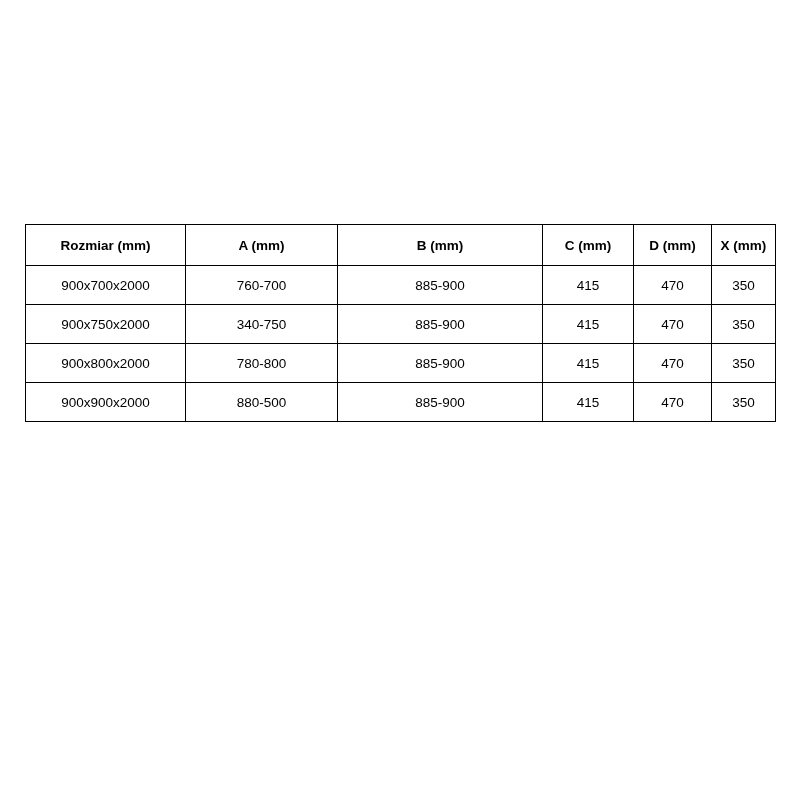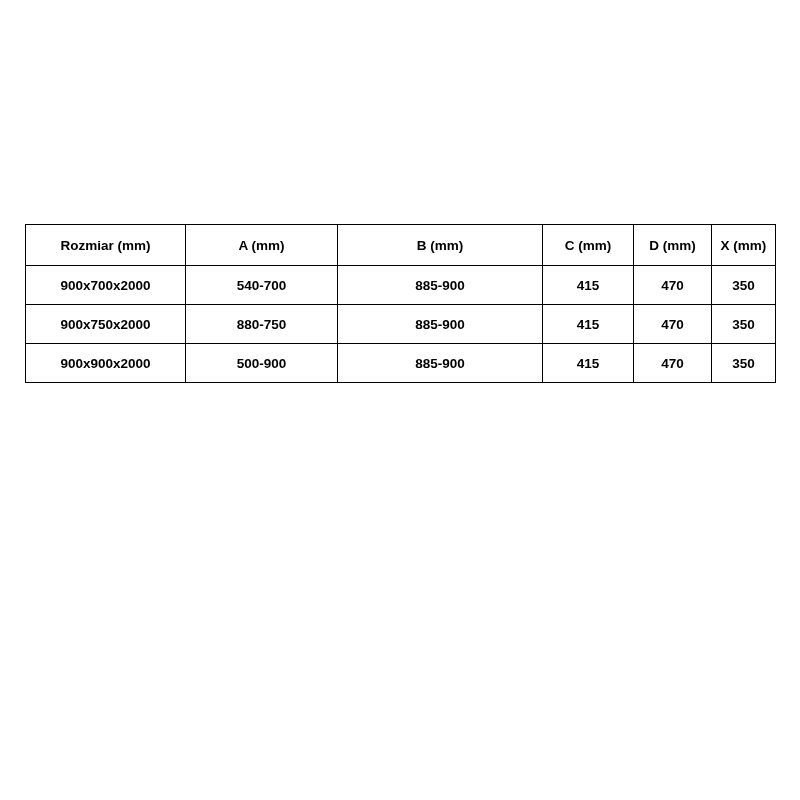--- a/index.html
+++ b/index.html
@@ -27,21 +27,21 @@
   }
   table.spec {
     border-collapse: collapse;
     width: 750px;
     table-layout: fixed;
   }
   table.spec td {
     border: 1px solid #000000;
     text-align: center;
     vertical-align: middle;
-    font-weight: bold;
+    font-weight: normal;
     font-size: 13.5px;
     height: 38px;
     padding: 0 4px;
     white-space: nowrap;
     overflow: hidden;
   }
   table.spec tr.header td {
     font-size: 13.5px;
     font-weight: bold;
     height: 40px;
@@ -72,37 +72,45 @@
         <tr class="header">
           <td>Rozmiar (mm)</td>
           <td>A (mm)</td>
           <td>B (mm)</td>
           <td>C (mm)</td>
           <td>D (mm)</td>
           <td>X (mm)</td>
         </tr>
         <tr>
           <td>900x700x2000</td>
-          <td>540-700</td>
+          <td>760-700</td>
           <td>885-900</td>
           <td>415</td>
           <td>470</td>
           <td>350</td>
         </tr>
         <tr>
           <td>900x750x2000</td>
-          <td>880-750</td>
+          <td>340-750</td>
+          <td>885-900</td>
+          <td>415</td>
+          <td>470</td>
+          <td>350</td>
+        </tr>
+        <tr>
+          <td>900x800x2000</td>
+          <td>780-800</td>
           <td>885-900</td>
           <td>415</td>
           <td>470</td>
           <td>350</td>
         </tr>
         <tr>
           <td>900x900x2000</td>
-          <td>500-900</td>
+          <td>880-500</td>
           <td>885-900</td>
           <td>415</td>
           <td>470</td>
           <td>350</td>
         </tr>
       </tbody>
     </table>
   </div>
 </div>
 

